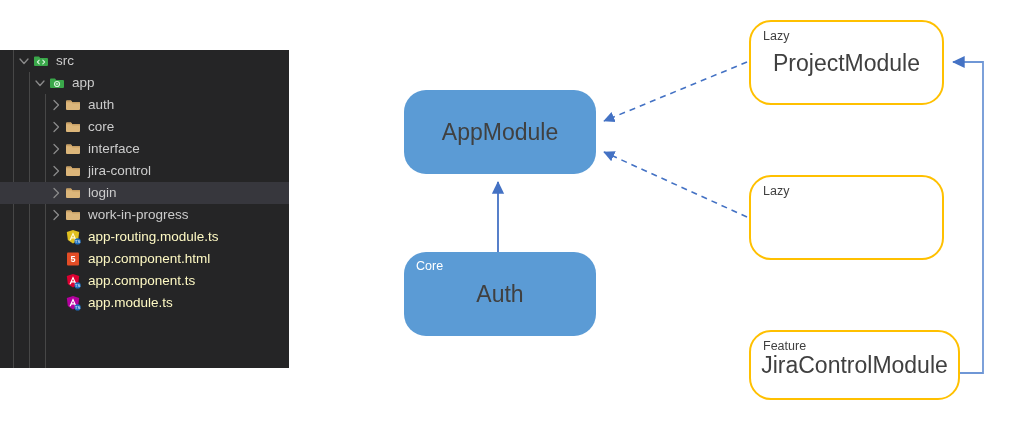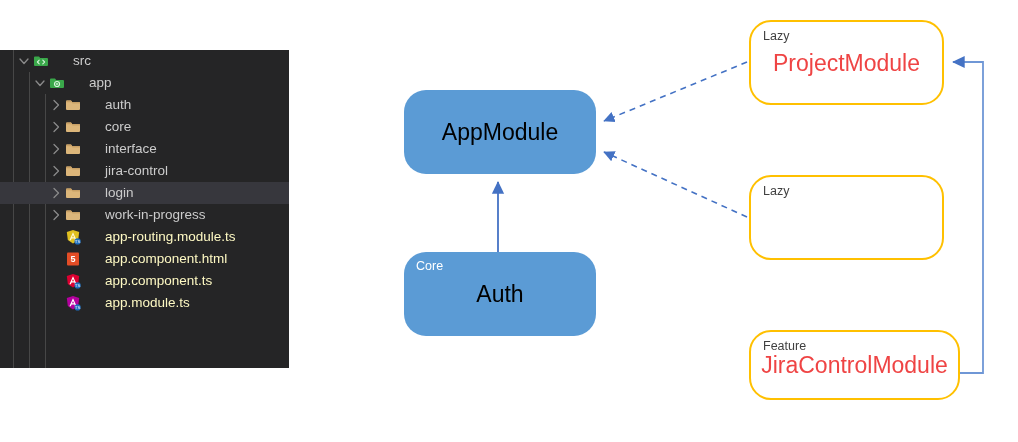--- a/index.html
+++ b/index.html
@@ -64,21 +64,21 @@
   .chevron svg { display: block; }
   .ficon {
     flex: 0 0 auto;
     width: 18px;
     height: 16px;
     margin-right: 6px;
     display: flex;
     align-items: center;
     justify-content: center;
   }
-  .label { flex: 0 0 auto; margin-left: 17px; }
+  .label { flex: 0 0 auto; }
   .label.folder { color: #cccccc; }
   .label.file { color: #fef9c3; }
 
   
   #diagram {
     position: absolute;
     left: 0;
     top: 0;
     width: 1018px;
     height: 442px;
@@ -115,22 +115,22 @@
   .node .title {
     position: absolute;
     left: 0;
     right: 0;
     top: 50%;
     transform: translateY(-50%);
     text-align: center;
     font-size: 23px;
     line-height: 28px;
   }
-  .node.blue .title { color: #000000; }
-  .node.yellow .title { color: #ef4444; }
+  .node.blue .title { color: #404040; }
+  .node.yellow .title { color: #404040; }
 </style>
 </head>
 <body>
 
 <div id="file-explorer">
   <div class="indent-guides">
     <div class="guide" style="left:13px;"></div>
     <div class="guide" style="left:29px; top:22px;"></div>
     <div class="guide" style="left:45px; top:44px;"></div>
   </div>

